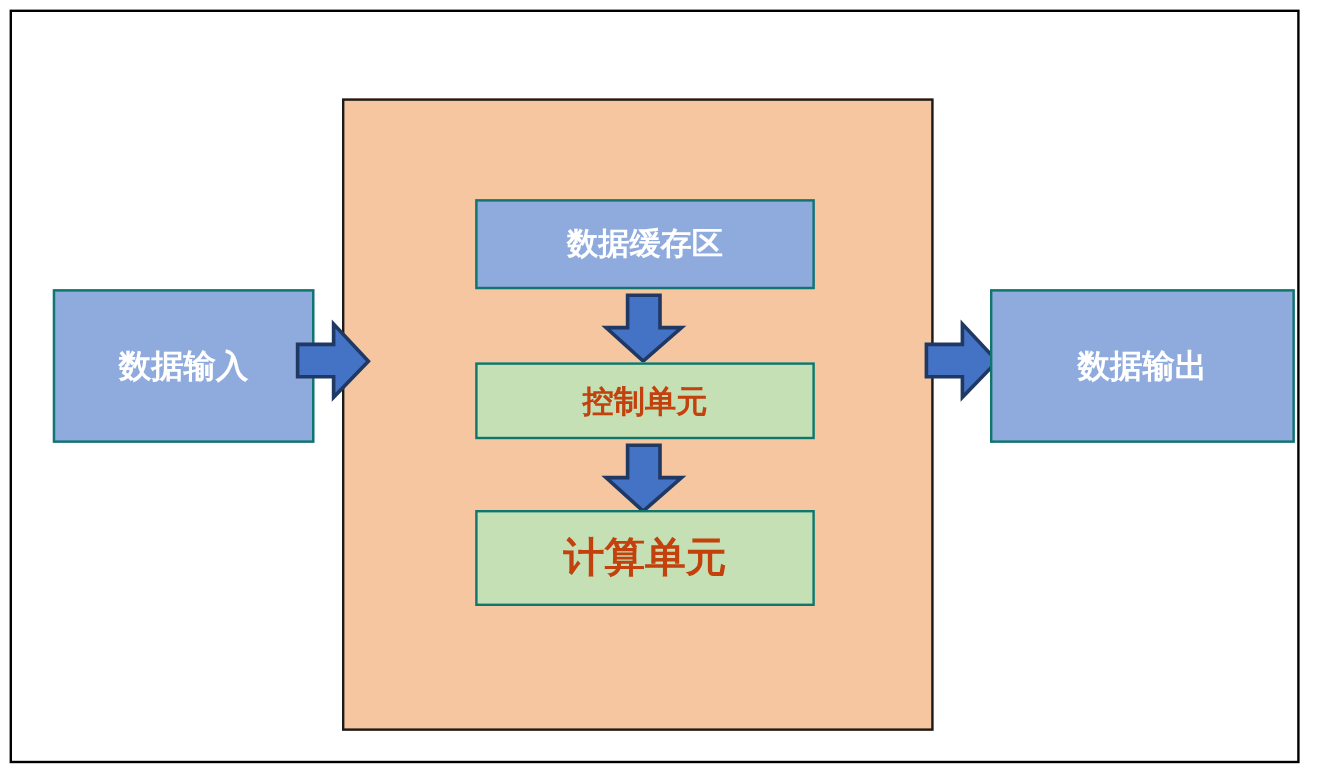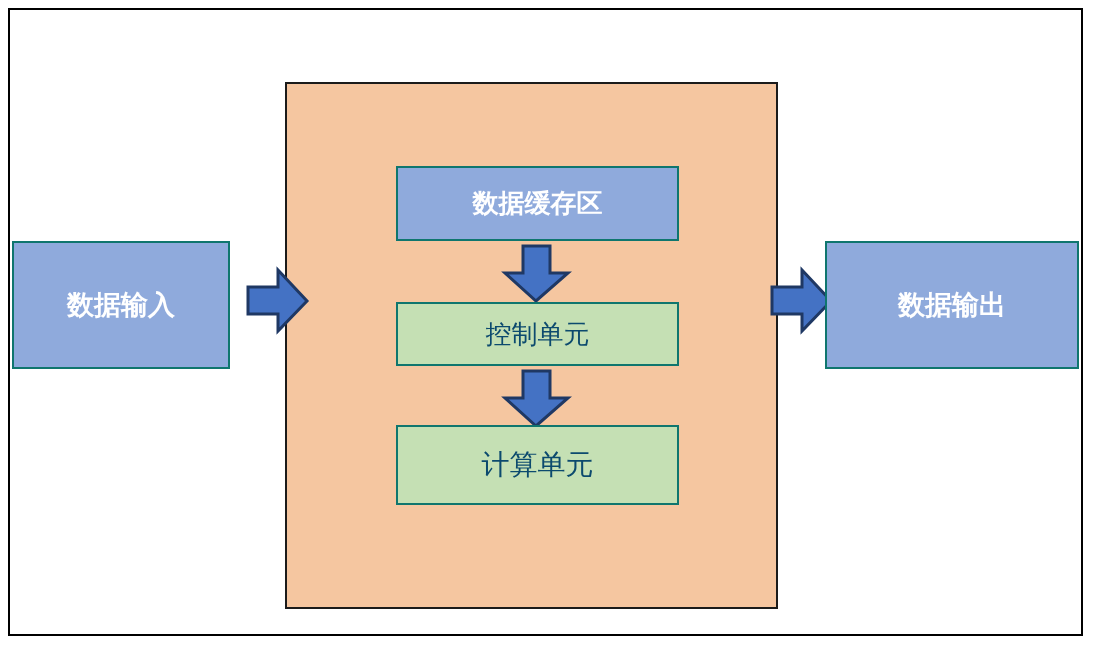--- a/index.html
+++ b/index.html
@@ -71,27 +71,27 @@
     text-align: center;
     white-space: nowrap;
   }
   .node-blue {
     background: #8FAADC;
     color: #FFFFFF;
     font-weight: 700;
   }
   .node-green {
     background: #C5E0B4;
-    color: #0c4a6e;
-    font-weight: 400;
+    color: #c2410c;
+    font-weight: 700;
   }
 
   
   .node-input {
-    left: 12px;
+    left: 44px;
     top: 241px;
     width: 218px;
     height: 128px;
     font-size: 27px;
   }
   .node-output {
     left: 789px;
     top: 241px;
     width: 254px;
     height: 128px;
@@ -110,21 +110,21 @@
     top: 302px;
     width: 283px;
     height: 64px;
     font-size: 26px;
   }
   .node-compute {
     left: 396px;
     top: 425px;
     width: 283px;
     height: 80px;
-    font-size: 28px;
+    font-size: 34px;
   }
 
   
   .arrow {
     position: absolute;
   }
   .arrow svg {
     display: block;
     overflow: visible;
   }

